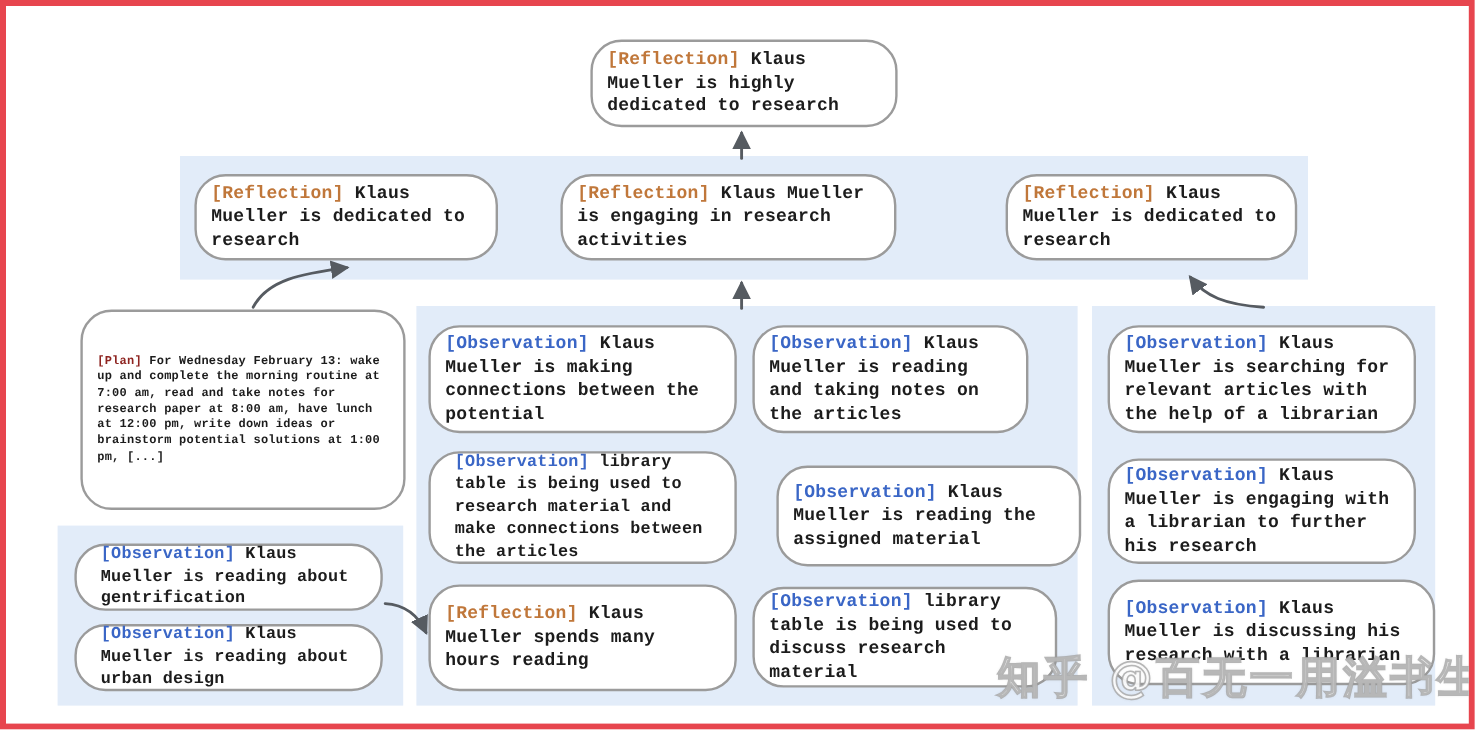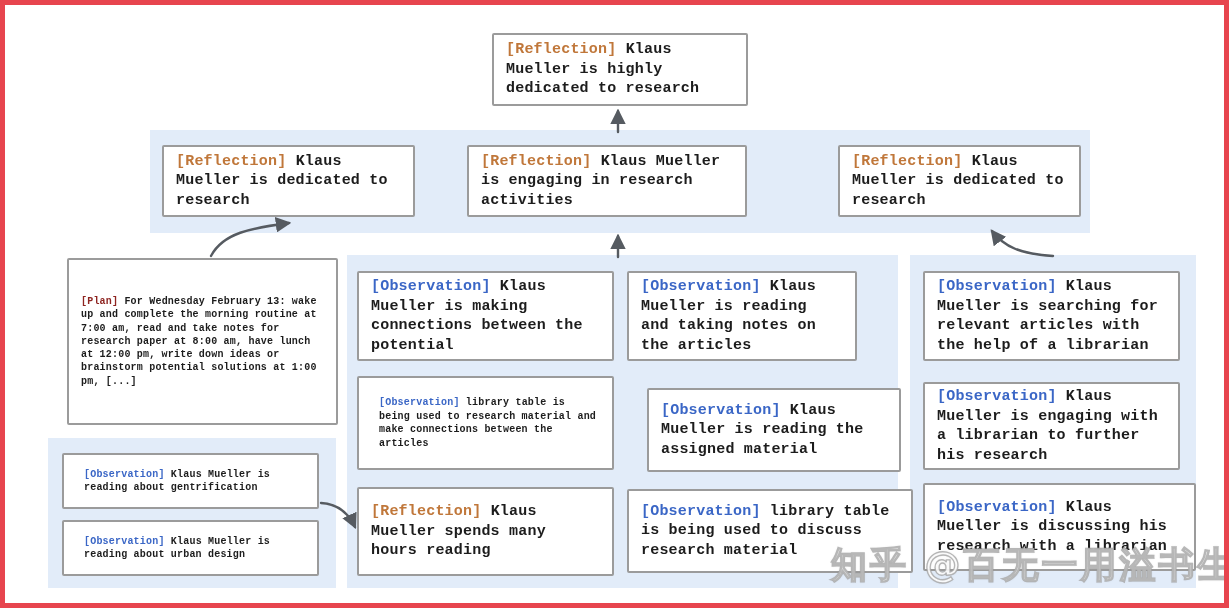--- a/index.html
+++ b/index.html
@@ -14,28 +14,28 @@
     overflow:hidden;
     font-family:"Liberation Mono","DejaVu Sans Mono",monospace;
     color:var(--c-text);
   }
   .band{position:absolute; background:var(--c-band); z-index:1;}
   .arrows{position:absolute; left:0; top:0; z-index:5; pointer-events:none;}
   .arrows path{stroke:var(--c-arrow); stroke-width:2.4; fill:none; stroke-linecap:round;}
   .arrows marker path{fill:var(--c-arrow); stroke:none;}
   .node{
     position:absolute; z-index:10; box-sizing:border-box;
-    background:#fff; border:2.5px solid var(--c-box_border); border-radius:2px;
+    background:#fff; border:2.5px solid var(--c-box_border); border-radius:26px;
     display:flex; align-items:center; padding:6px 12px;
     font-weight:bold; line-height:1.3; letter-spacing:0.2px;
   }
   .node p{margin:0; width:100%;}
   .fz15{font-size:15px;}
   .fz13{font-size:10px; line-height:1.33;}
-  .fz12{font-size:10px; line-height:1.35;padding-left:20px;}
+  .fz12{font-size:14px; line-height:1.35;padding-left:20px;}
   .t-refl{color:var(--c-reflection);}
   .t-obs{color:var(--c-observation);}
   .t-plan{color:var(--c-plan);}
   .watermark{
     position:absolute; z-index:20; left:826px; top:536px;
     font-family:"DejaVu Sans",sans-serif; font-weight:bold;
     font-size:36px; letter-spacing:3px;
     color:rgba(255,255,255,0.88);
     -webkit-text-stroke:1.3px rgba(160,160,160,0.75);
     text-shadow:0 0 2px rgba(120,120,120,0.35);
@@ -99,21 +99,21 @@
   <div class="node fz15" style="left:352px;top:482px;width:257px;height:89px">
     <p><span class="t-refl">[Reflection]</span> <span>Klaus Mueller spends many hours reading</span></p>
   </div>
 
   <div class="node fz15" style="left:622px;top:266px;width:230px;height:90px">
     <p><span class="t-obs">[Observation]</span> <span>Klaus Mueller is reading and taking notes on the articles</span></p>
   </div>
   <div class="node fz15" style="left:642px;top:383px;width:254px;height:84px">
     <p><span class="t-obs">[Observation]</span> <span>Klaus Mueller is reading the assigned material</span></p>
   </div>
-  <div class="node fz15" style="left:622px;top:484px;width:286px;height:84px">
+  <div class="node fz15" style="left:622px;top:484px;width:254px;height:84px">
     <p><span class="t-obs">[Observation]</span> <span>library table is being used to discuss research material</span></p>
   </div>
 
   <div class="node fz15" style="left:918px;top:266px;width:257px;height:90px">
     <p><span class="t-obs">[Observation]</span> <span>Klaus Mueller is searching for relevant articles with the help of a librarian</span></p>
   </div>
   <div class="node fz15" style="left:918px;top:377px;width:257px;height:88px">
     <p><span class="t-obs">[Observation]</span> <span>Klaus Mueller is engaging with a librarian to further his research</span></p>
   </div>
   <div class="node fz15" style="left:918px;top:478px;width:273px;height:88px">

